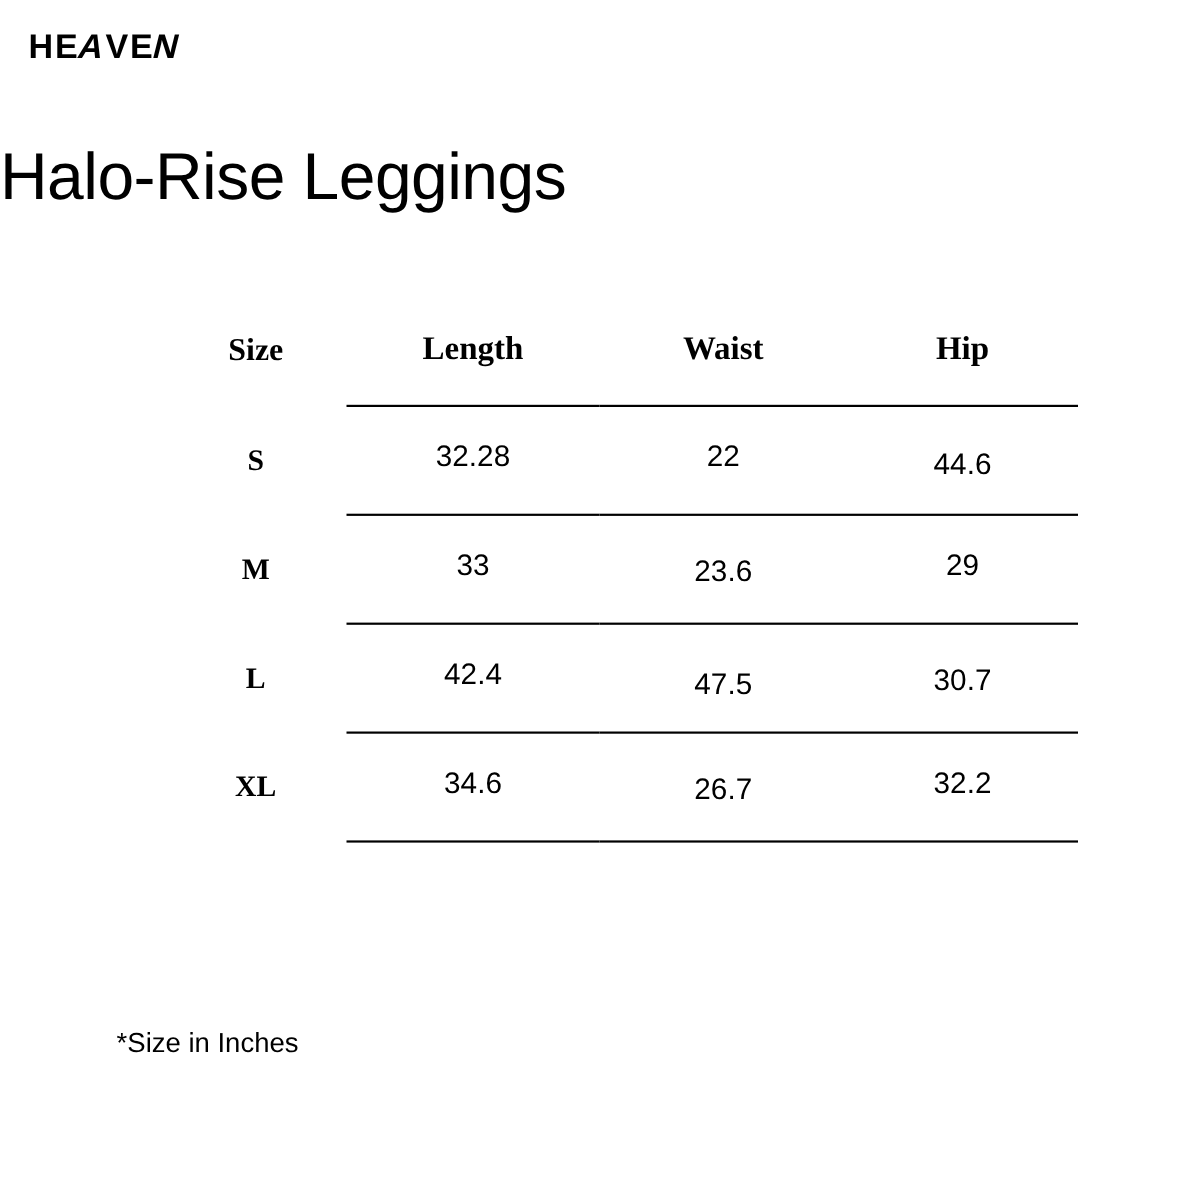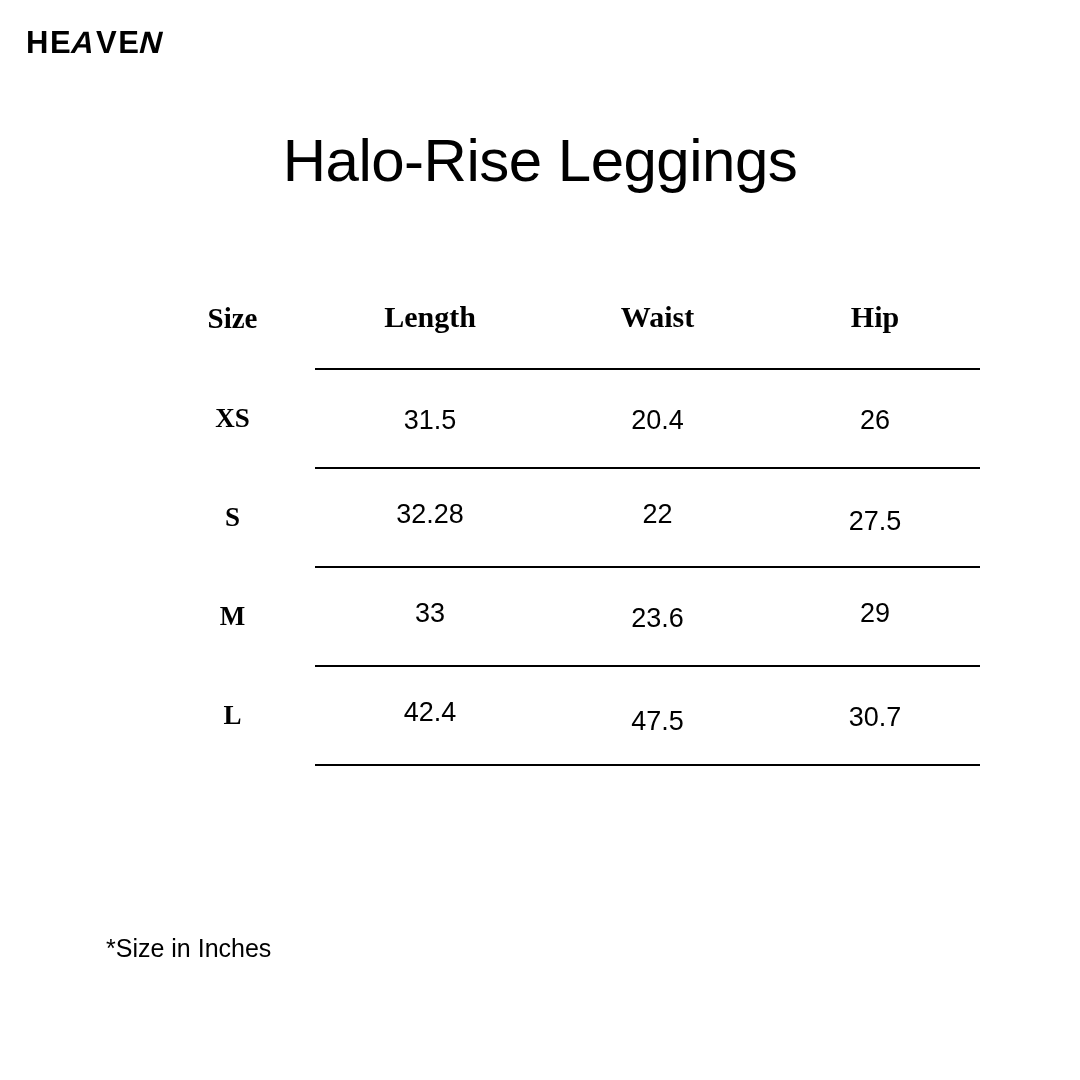--- a/index.html
+++ b/index.html
@@ -32,21 +32,21 @@
     display: inline-block;
     transform: skewX(-14deg);
   }
 
   
   .title {
     position: absolute;
     top: 128px;
     left: 0;
     width: 1080px;
-    text-align: center;
+    text-align: left;
     font-family: "Liberation Sans", sans-serif;
     font-size: 60px;
     font-weight: normal;
     line-height: 1.1;
     letter-spacing: -0.5px;
   }
 
   
   .table-wrap {
     position: absolute;
@@ -134,40 +134,40 @@
     <thead>
       <tr class="head-row">
         <th class="size-head">Size</th>
         <th>Length</th>
         <th>Waist</th>
         <th>Hip</th>
       </tr>
     </thead>
     <tbody>
       <tr>
-        <td class="size-cell">XS</td>
-        <td><span class="nudge-down-2">31.5</span></td>
-        <td><span class="nudge-down-2">20.4</span></td>
-        <td><span class="nudge-down-2">26</span></td>
-      </tr>
-      <tr>
         <td class="size-cell">S</td>
         <td><span class="nudge-up-3">32.28</span></td>
         <td><span class="nudge-up-3">22</span></td>
-        <td><span class="nudge-down-4">27.5</span></td>
+        <td><span class="nudge-down-4">44.6</span></td>
       </tr>
       <tr>
         <td class="size-cell">M</td>
         <td><span class="nudge-up-3">33</span></td>
         <td><span class="nudge-down-2">23.6</span></td>
         <td><span class="nudge-up-3">29</span></td>
       </tr>
       <tr>
         <td class="size-cell">L</td>
         <td><span class="nudge-up-3">42.4</span></td>
         <td><span class="nudge-down-6">47.5</span></td>
         <td><span class="nudge-down-2">30.7</span></td>
       </tr>
+      <tr>
+        <td class="size-cell">XL</td>
+        <td><span class="nudge-up-3">34.6</span></td>
+        <td><span class="nudge-down-2">26.7</span></td>
+        <td><span class="nudge-up-3">32.2</span></td>
+      </tr>
     </tbody>
   </table>
 </div>
 
 <div class="footnote">*Size in Inches</div>
 
 </body></html>

